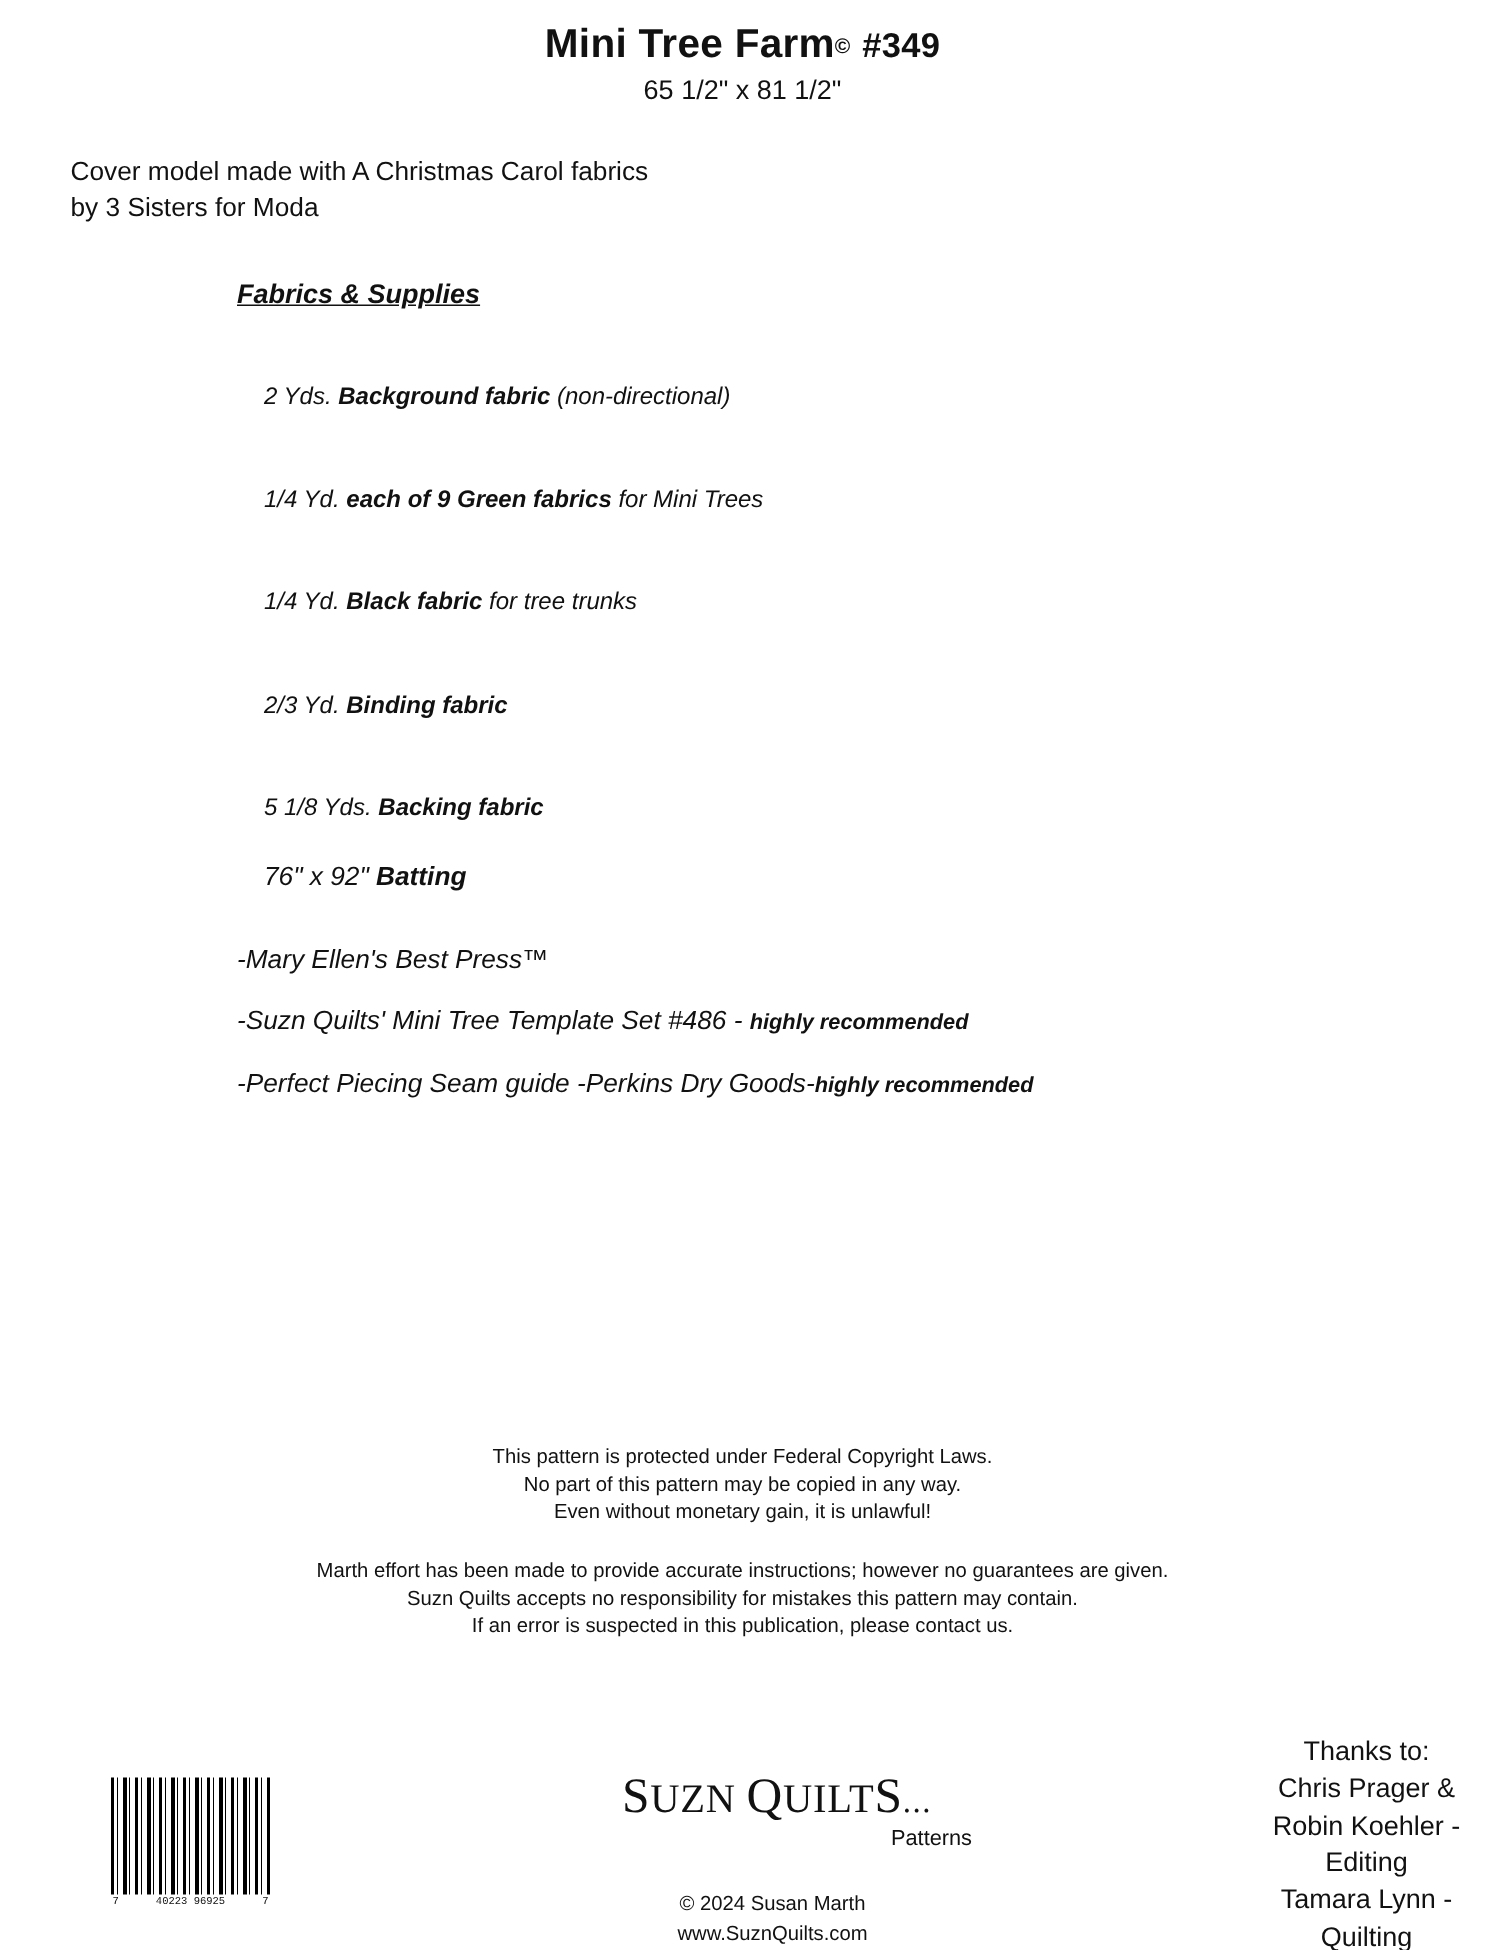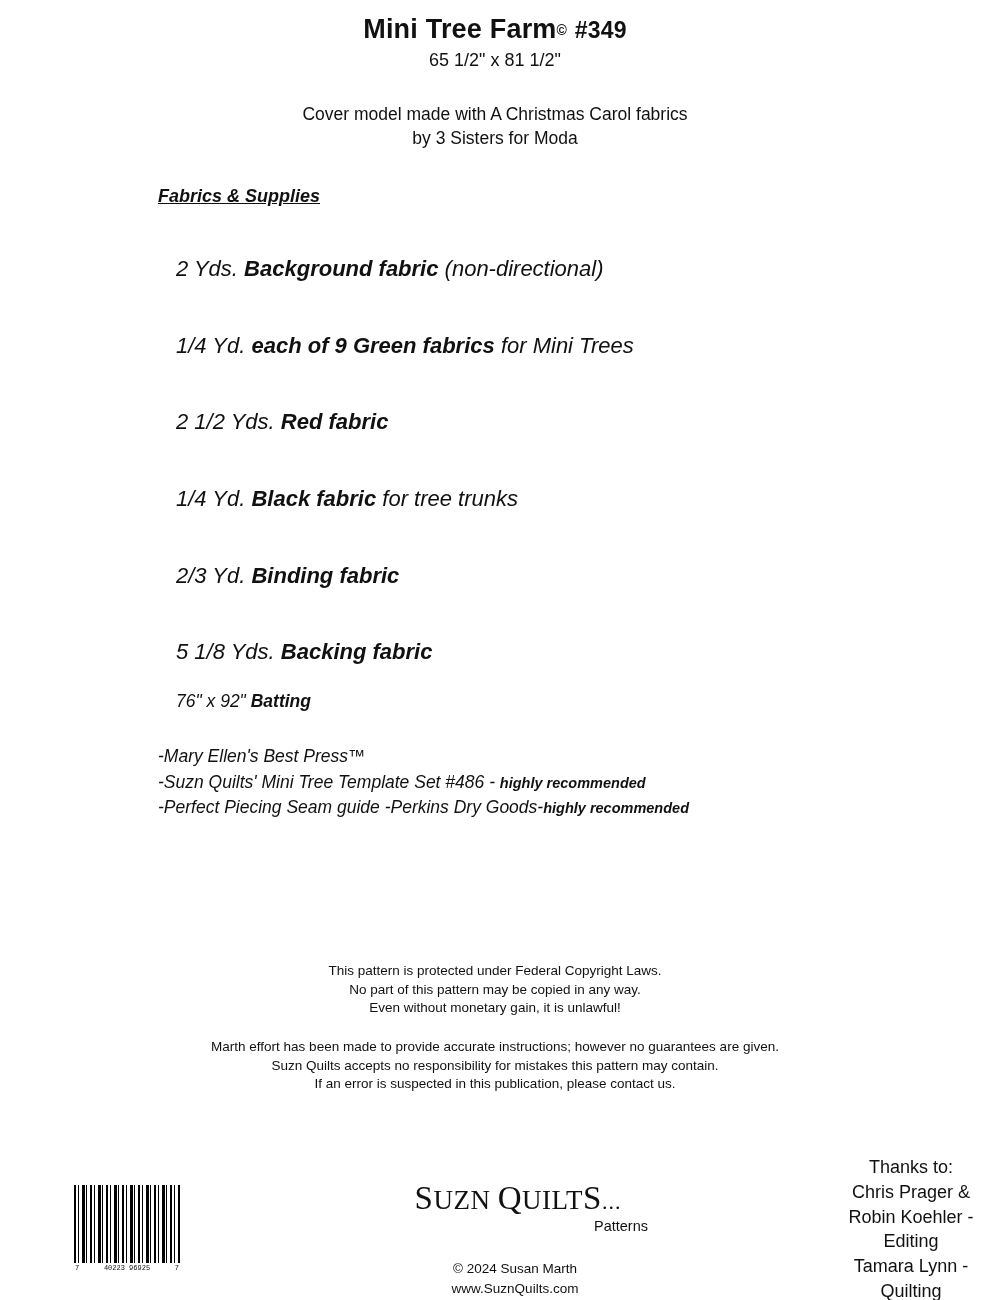--- a/index.html
+++ b/index.html
@@ -33,24 +33,25 @@
   .title .num {
     font-size: 23px;
     font-weight: bold;
   }
   .dims {
     text-align: center;
     font-size: 18px;
     margin-top: 5px;
   }
   .cover-line {
-    text-align: center;
+    text-align: left;
     font-size: 17.5px;
     margin-top: 32px;
     line-height: 1.35;
+    padding-left: 47px;
   }
 
   
   .supplies {
     position: absolute;
     left: 158px;
     top: 186px;
     width: 640px;
     font-style: italic;
   }
@@ -59,41 +60,42 @@
     font-weight: bold;
     text-decoration: underline;
     margin-bottom: 8px;
   }
   .supply-list {
     list-style: none;
     margin: 0;
     padding: 0 0 0 18px;
   }
   .supply-list li {
-    font-size: 22px;
+    font-size: 16px;
     line-height: 1.35;
     white-space: nowrap;
     margin-top: 47px;
   }
   .supply-list li b { font-weight: bold; }
 
   .batting {
     padding-left: 18px;
     font-size: 17.5px;
     margin-top: 24px;
   }
   .batting b { font-weight: bold; }
 
   .extras {
     margin-top: 32px;
   }
   .extras div {
     font-size: 17.5px;
     line-height: 1.45;
     white-space: nowrap;
+    margin-top: 16px;
   }
   .rec {
     font-size: 14.5px;
     font-weight: bold;
   }
 
   
   .legal {
     position: absolute;
     left: 0;
@@ -183,21 +185,20 @@
   <div>Cover model made with A Christmas Carol fabrics</div>
   <div>by 3 Sisters for Moda</div>
 </div>
 
 <div class="supplies">
   <div class="supplies-heading">Fabrics &amp; Supplies</div>
 
   <ul class="supply-list">
     <li><span>2 Yds. </span><b>Background fabric</b><span> (non-directional)</span></li>
     <li><span>1/4 Yd. </span><b>each of 9 Green fabrics</b><span> for Mini Trees</span></li>
-    <li><span>2 1/2 Yds. </span><b>Red fabric</b><span></span></li>
     <li><span>1/4 Yd. </span><b>Black fabric</b><span> for tree trunks</span></li>
     <li><span>2/3 Yd. </span><b>Binding fabric</b><span></span></li>
     <li><span>5 1/8  Yds. </span><b>Backing fabric</b><span></span></li>
   </ul>
 
   <div class="batting">
     <span>76" x 92" </span><b>Batting</b>
   </div>
 
   <div class="extras">

